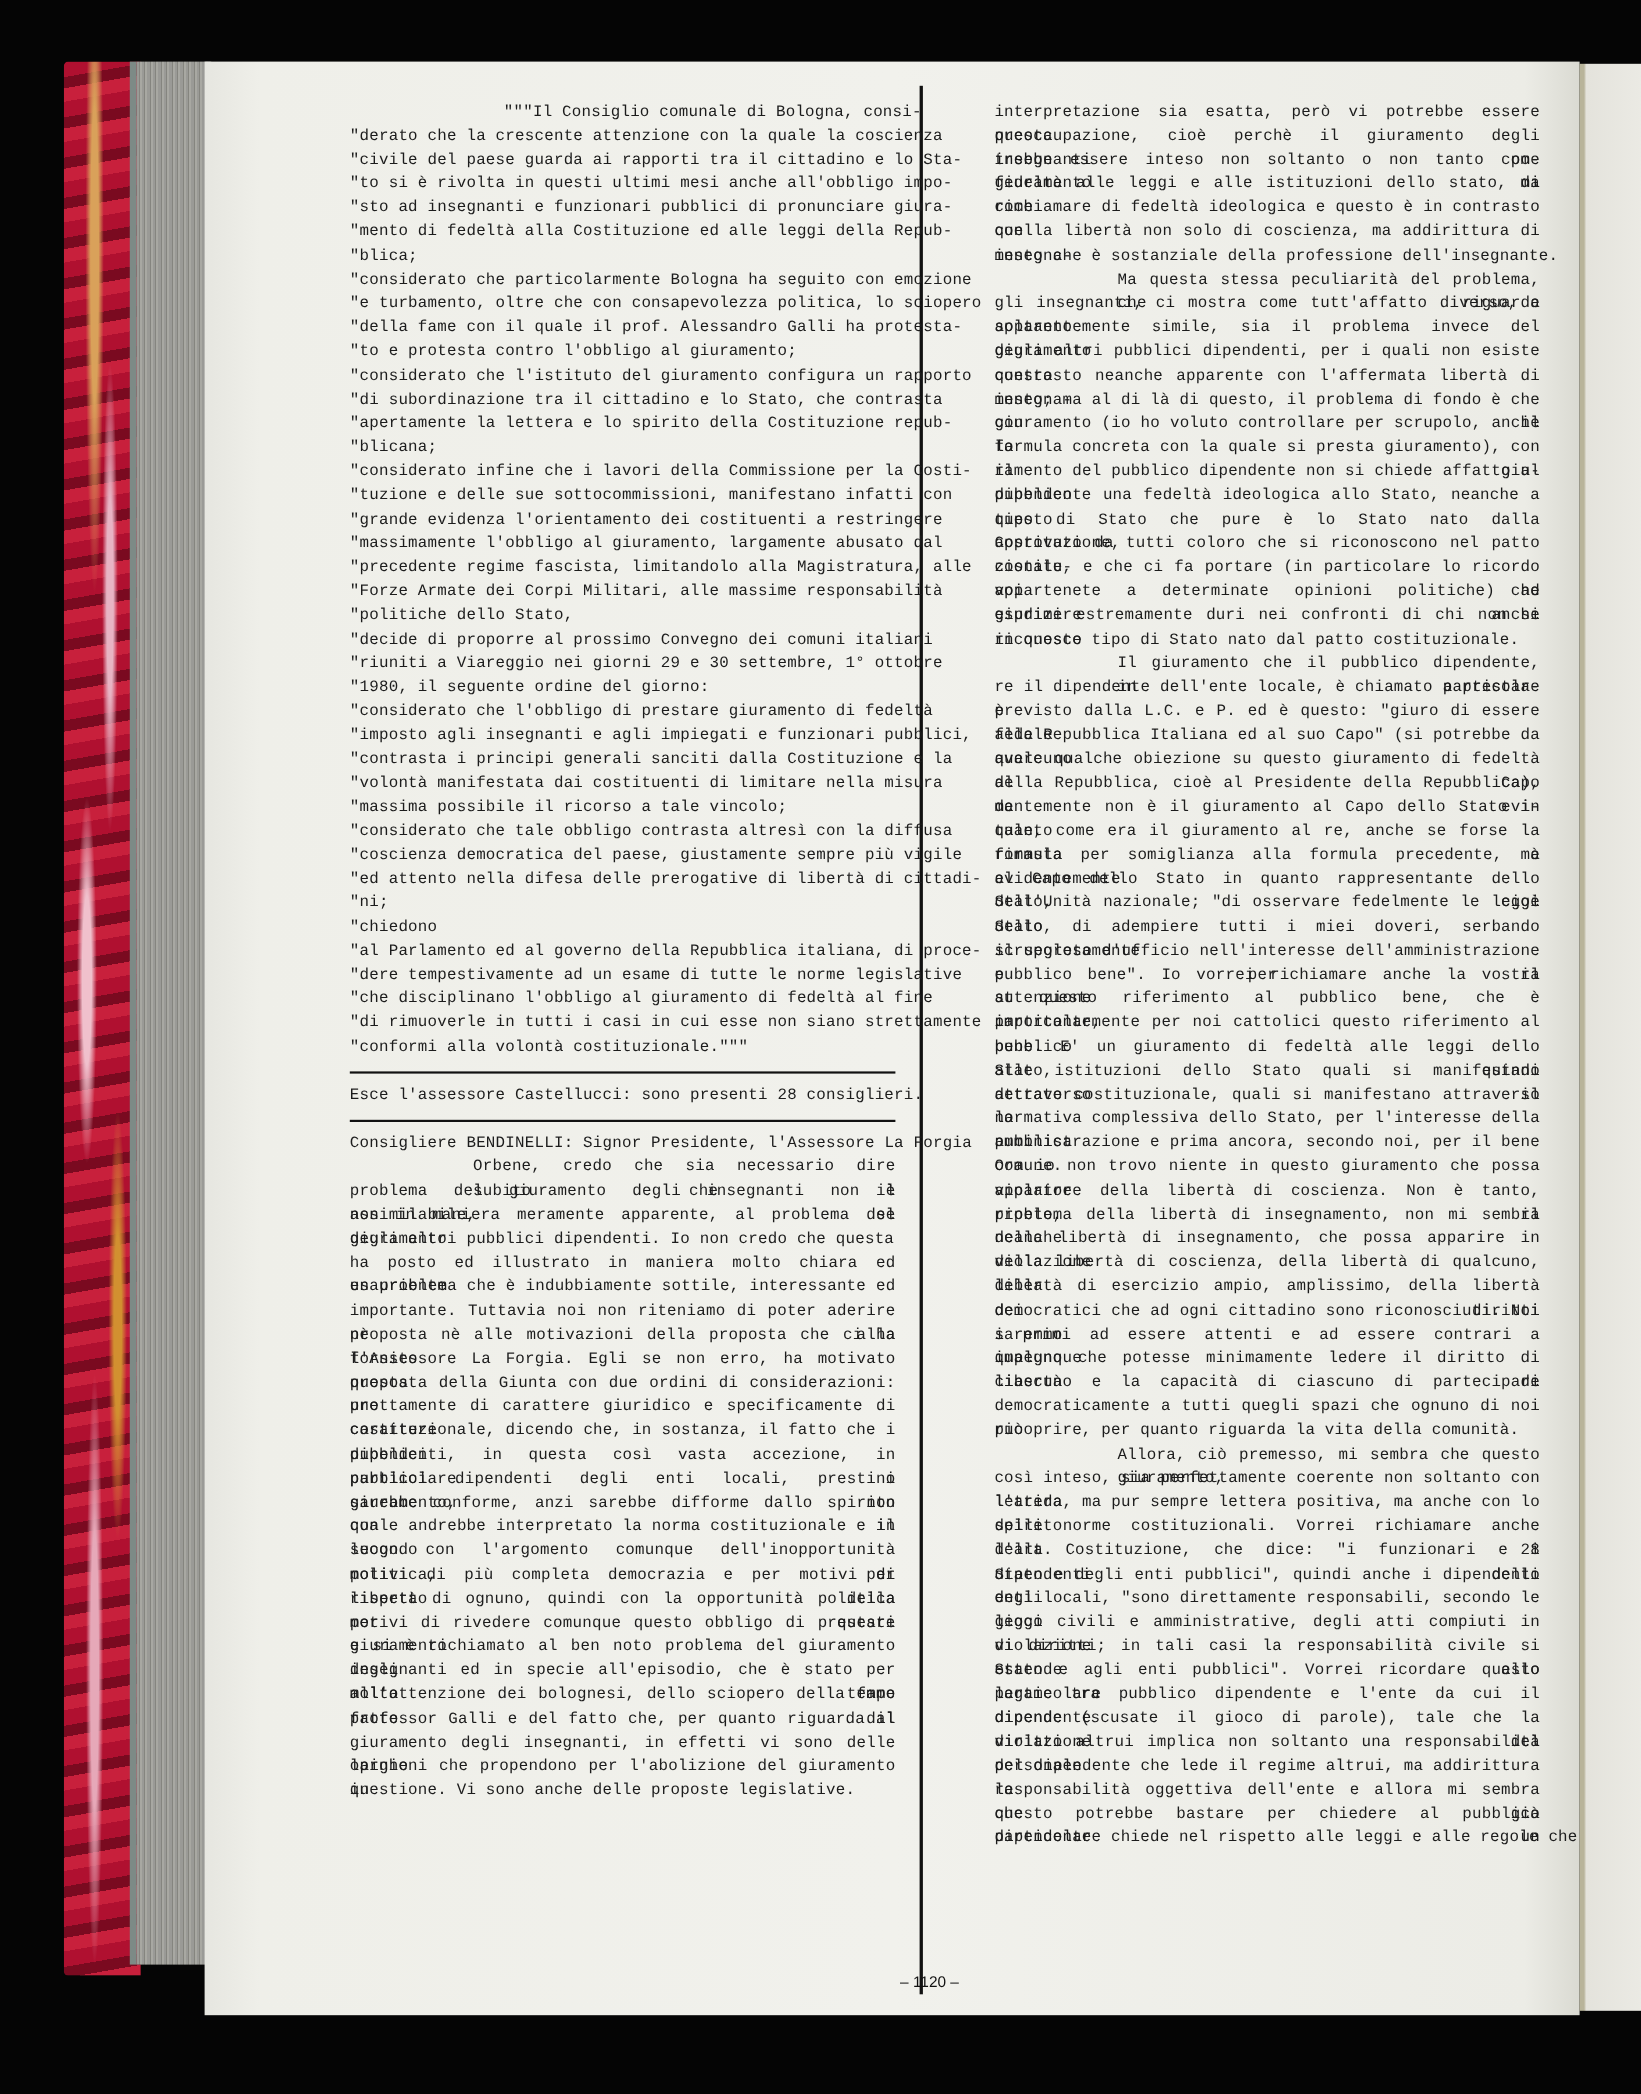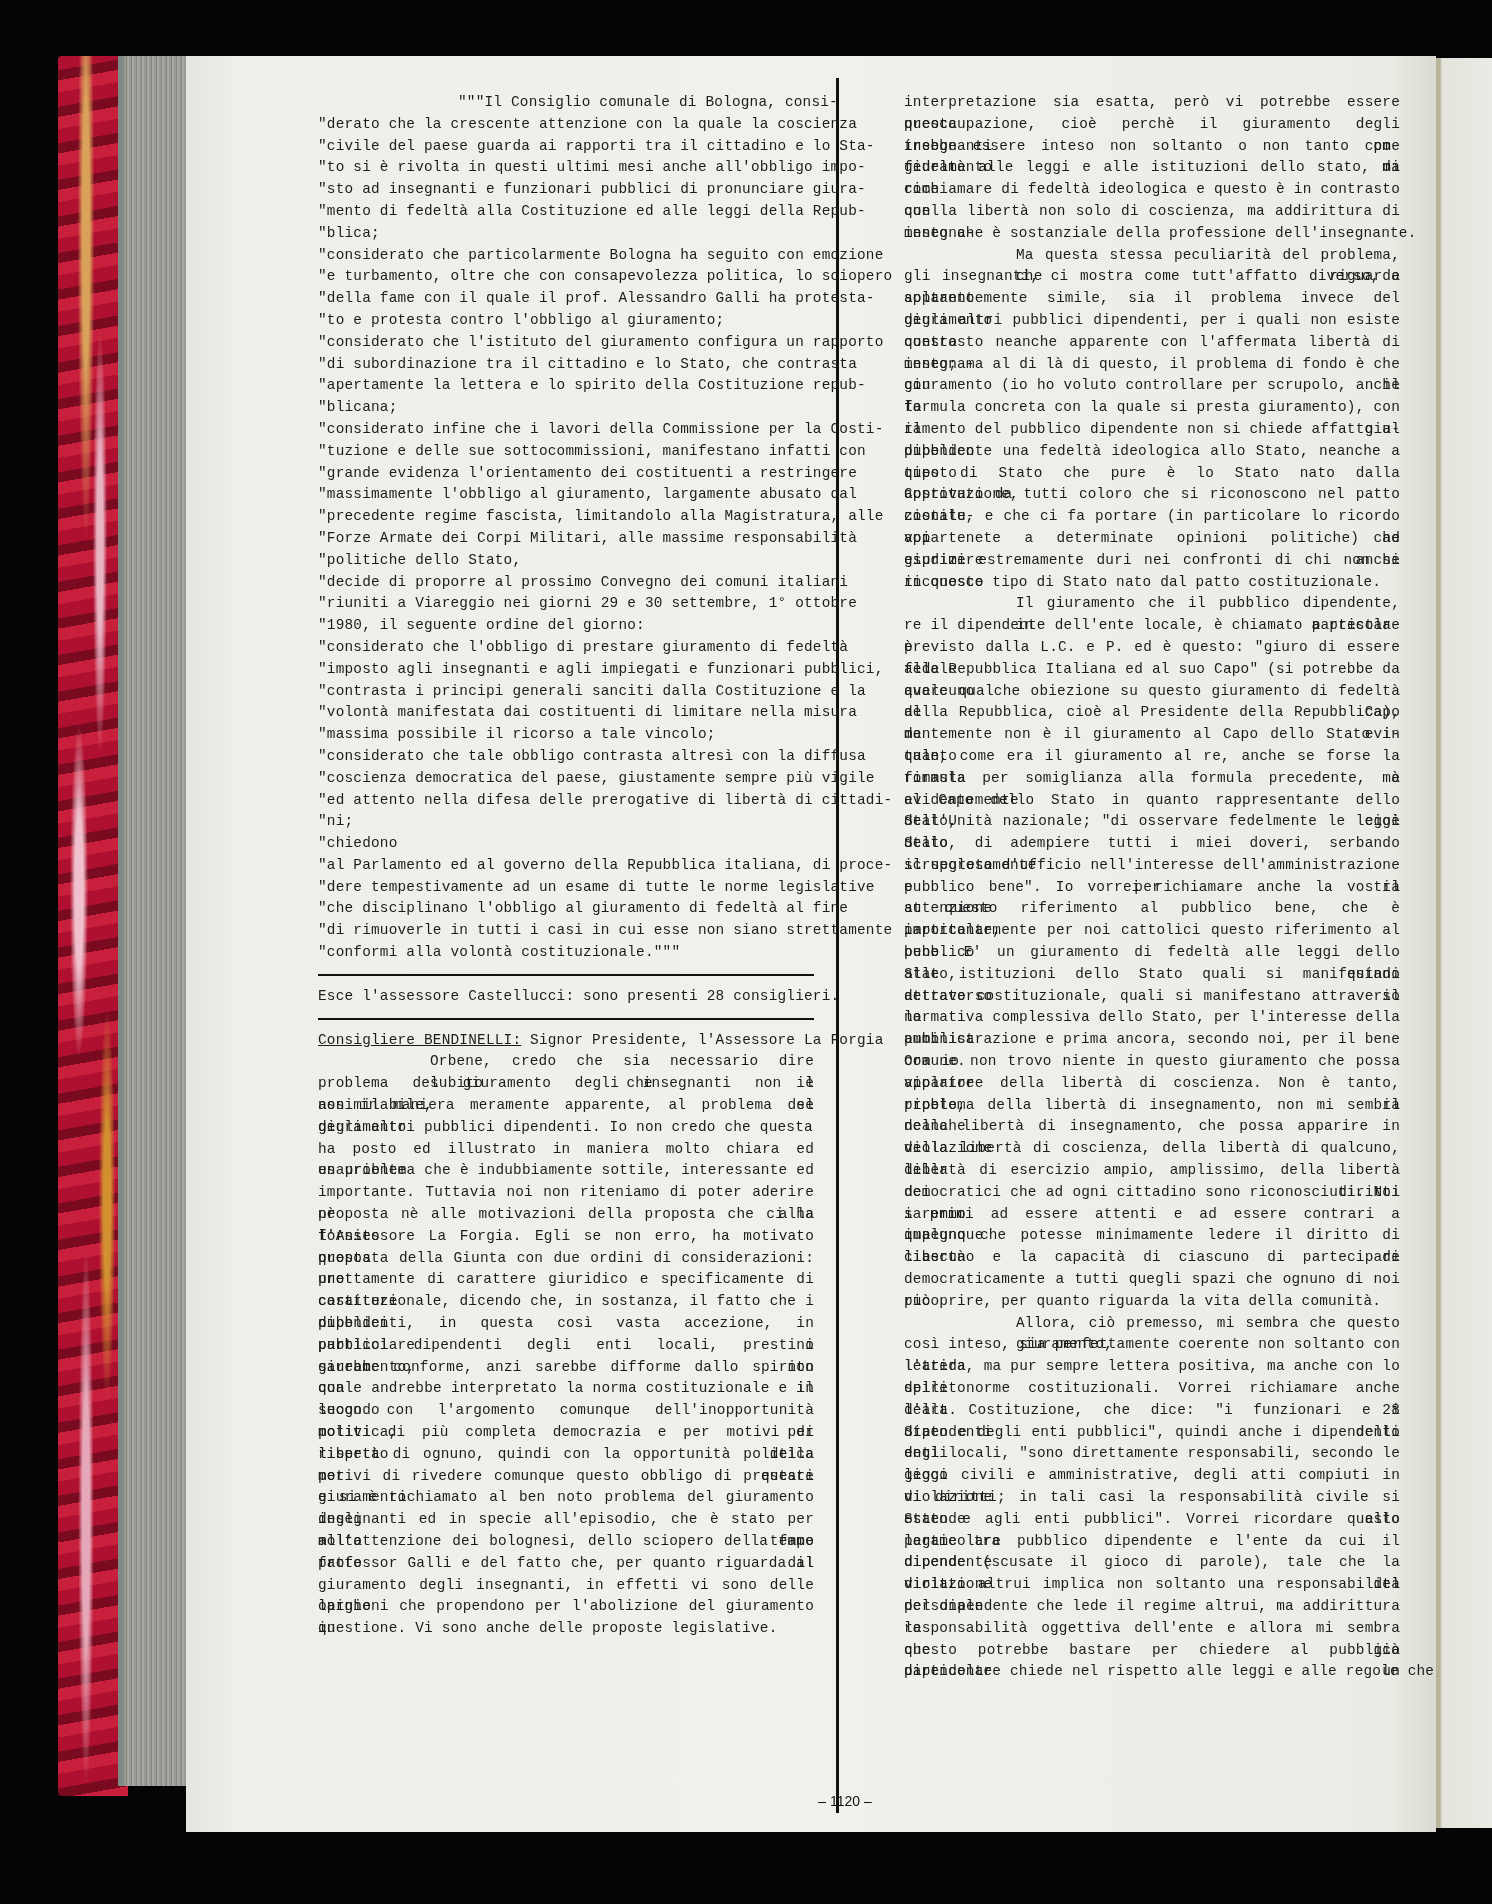--- a/index.html
+++ b/index.html
@@ -41,21 +41,21 @@
       font-size: 14.4px; line-height: 21.8px; color: #1c1c1c;
       letter-spacing: 0.2px;
     }
     .col.left { left: 318px; width: 496px; }
     .col.right { left: 904px; width: 496px; }
     .ln { white-space: pre; height: 21.8px; }
     .just { text-align: justify; text-align-last: justify; white-space: normal; }
     .ind { padding-left: 112px; }
     .heading-open { padding-left: 140px; }
     .rule { border-top: 2px solid #111; margin: 10px 0 10px 0; height: 0; }
-    .speaker { text-decoration: underline; }
+    .speaker { }
     .page-number {
       position: absolute; left: 810px; top: 1793px; width: 70px; text-align: center;
       font-family: "Liberation Sans", sans-serif; font-size: 14px; font-weight: normal; color: #111;
     }
   </style>
 </head>
 <body>
 
 <div class="cover"></div>
 <div class="page-edges"></div>

